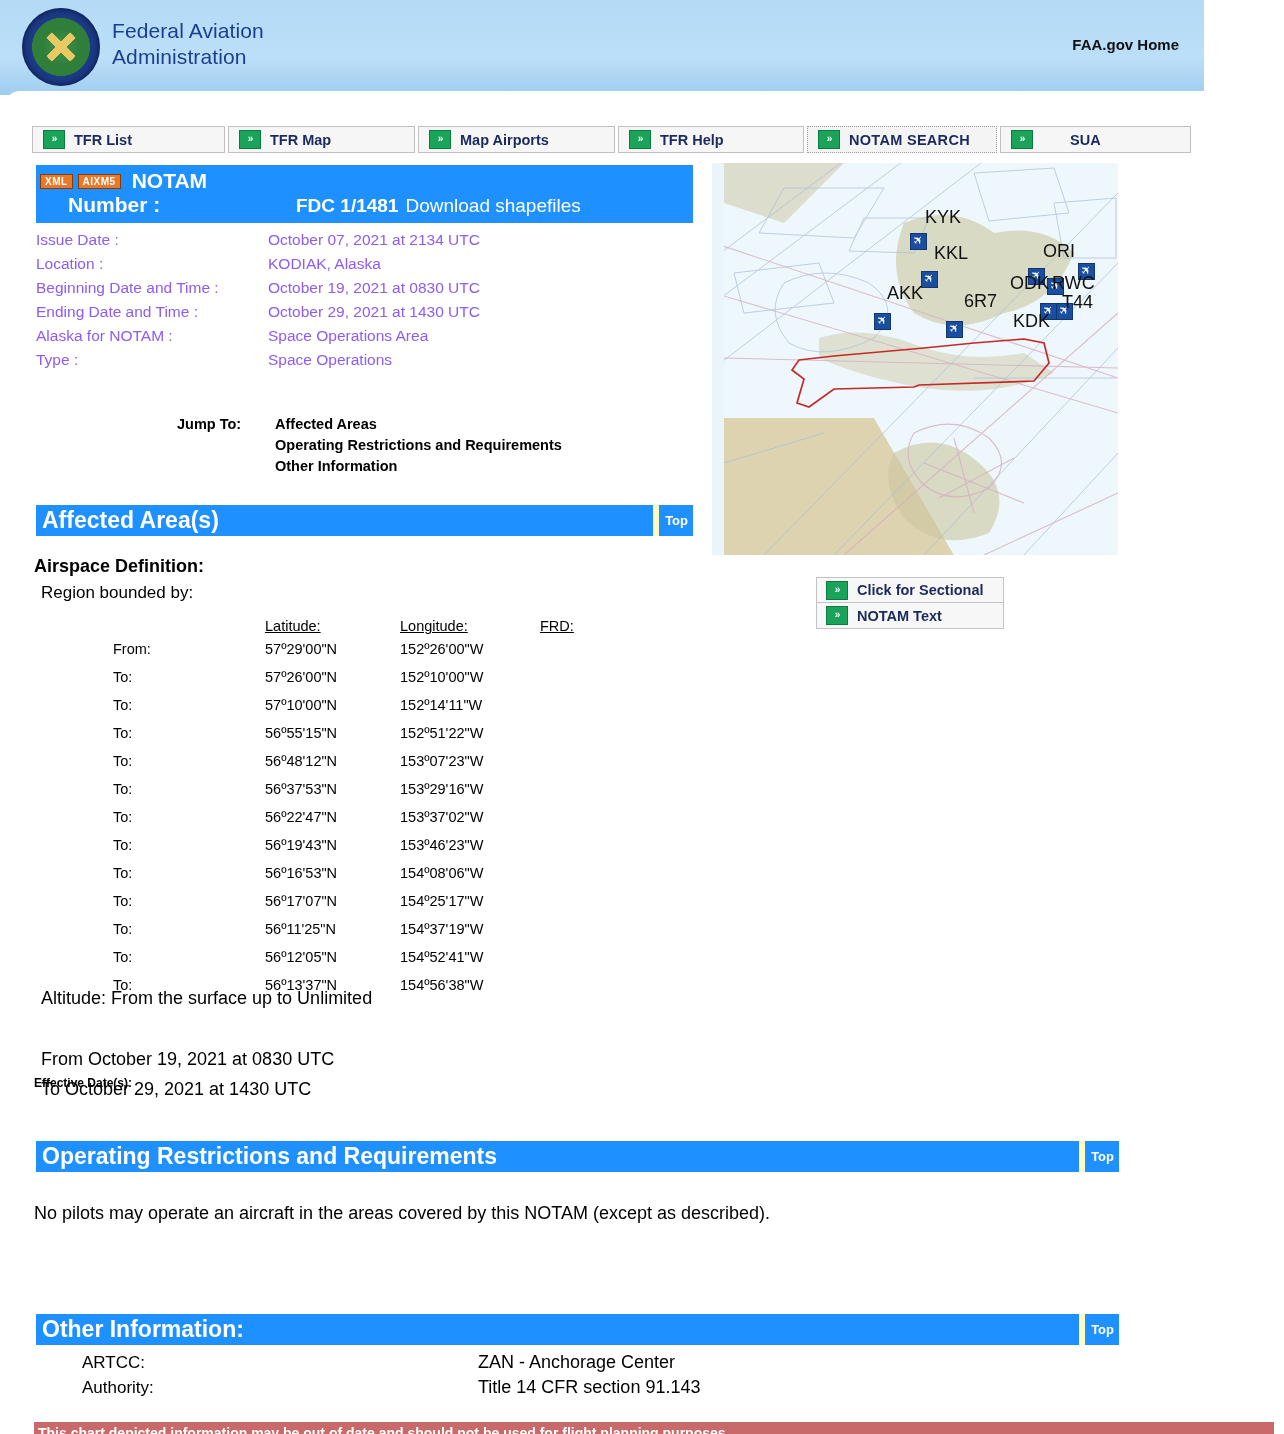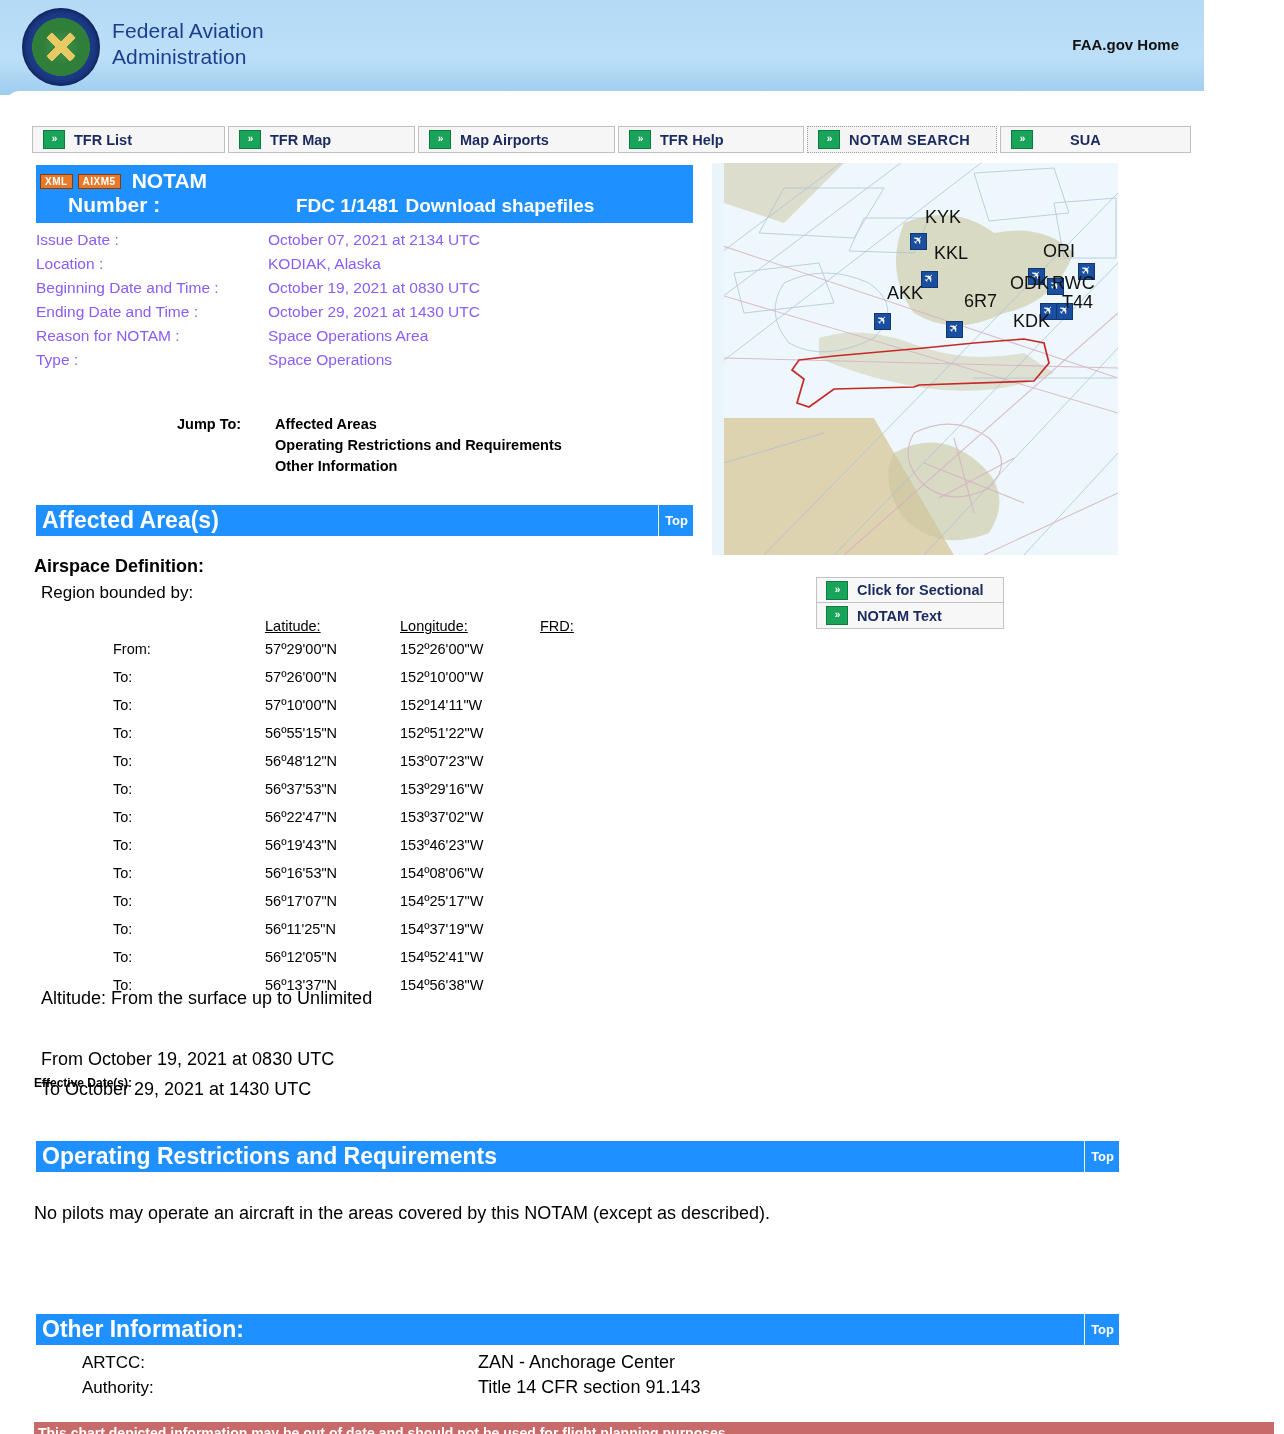--- a/index.html
+++ b/index.html
@@ -219,21 +219,21 @@
   .secbar .t {
     font-size: 23px;
     font-weight: bold;
     padding-left: 6px;
     text-align: right;
   }
   .secbar .top {
     font-size: 13px;
     font-weight: bold;
     padding-right: 5px;
-    border-left: 1px solid #fef9c3;
+    border-left: 6px solid #fef9c3;
     padding-left: 6px;
     height: 31px;
     line-height: 31px;
     cursor: pointer;
   }
   #bar-affected { left: 36px; top: 505px; width: 657px; }
   #bar-restrict { left: 36px; top: 1141px; width: 1083px; }
   #bar-other    { left: 36px; top: 1314px; width: 1083px; }
 
   
@@ -422,21 +422,21 @@
 
 <div class="notam-head">
   <div class="line1">
     <span class="badge">XML</span>
     <span class="badge">AIXM5</span>
     <span class="notam-word">NOTAM</span>
   </div>
   <div class="line2">
     <span class="numlabel">Number :</span>
     <span>
-      <span class="numvalue-b">FDC 1/1481</span><a class="dlshapes" href="#" style="color:#ffffff;text-decoration:none;font-weight:bold;">Download shapefiles</a>
+      <span class="numvalue-b">FDC 1/1481</span><a class="dlshapes" href="#" style="color:#ffffff;text-decoration:none;">Download shapefiles</a>
     </span>
   </div>
 </div>
 
 <div class="meta">
   <div class="row">
     <span class="k">Issue Date :</span>
     <span class="v">October 07, 2021 at 2134 UTC</span>
   </div>
   <div class="row">
@@ -445,21 +445,21 @@
   </div>
   <div class="row">
     <span class="k">Beginning Date and Time :</span>
     <span class="v">October 19, 2021 at 0830 UTC</span>
   </div>
   <div class="row">
     <span class="k">Ending Date and Time :</span>
     <span class="v">October 29, 2021 at 1430 UTC</span>
   </div>
   <div class="row">
-    <span class="k">Reason for NOTAM :</span>
+    <span class="k">Alaska for NOTAM :</span>
     <span class="v">Space Operations Area</span>
   </div>
   <div class="row">
     <span class="k">Type :</span>
     <span class="v">Space Operations</span>
   </div>
 </div>
 
 <div class="jumpto">
   <div class="row">

